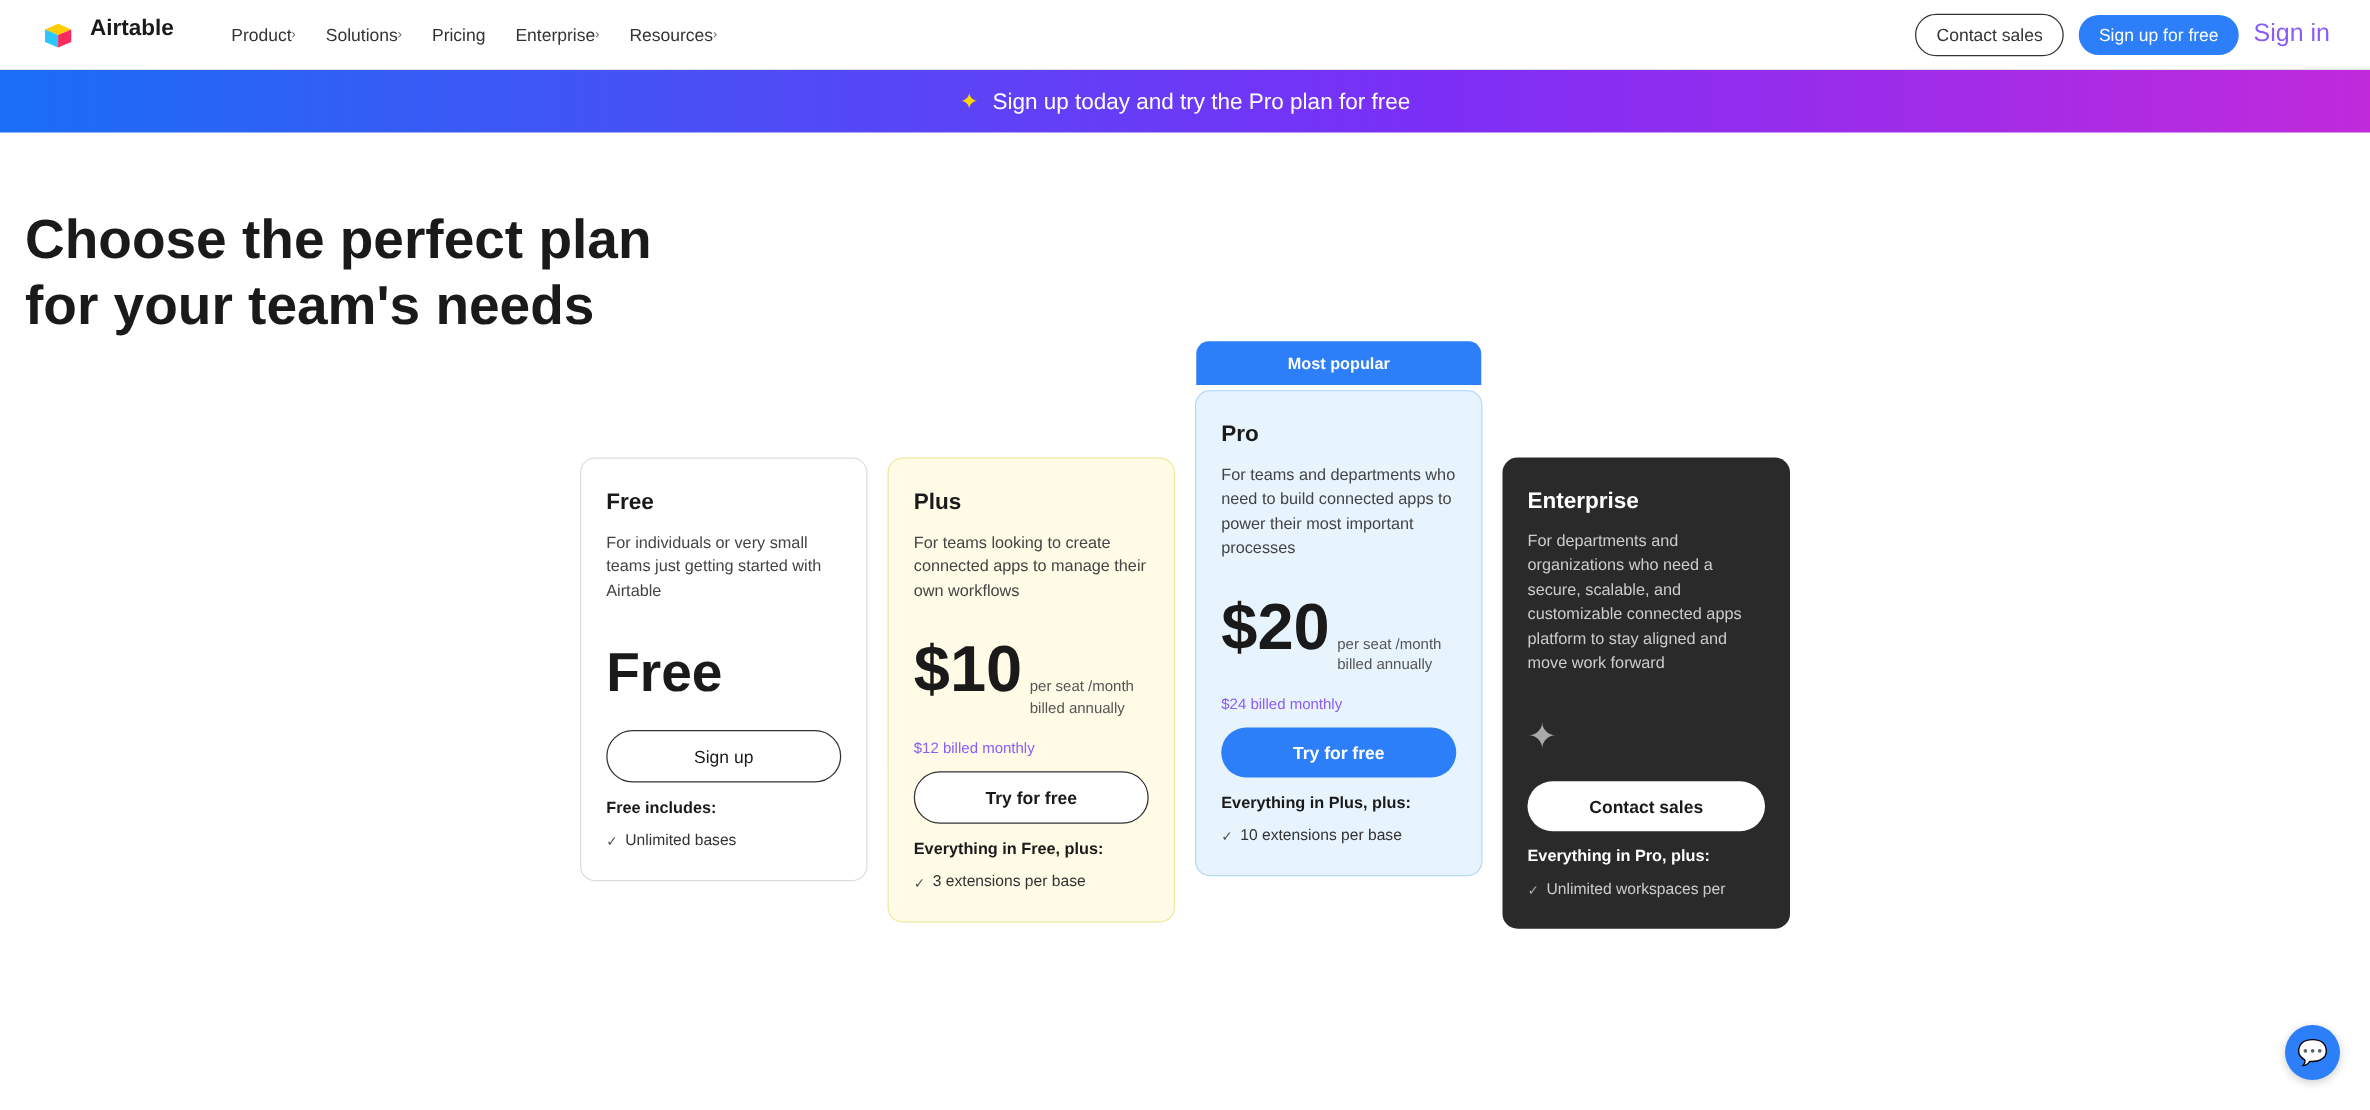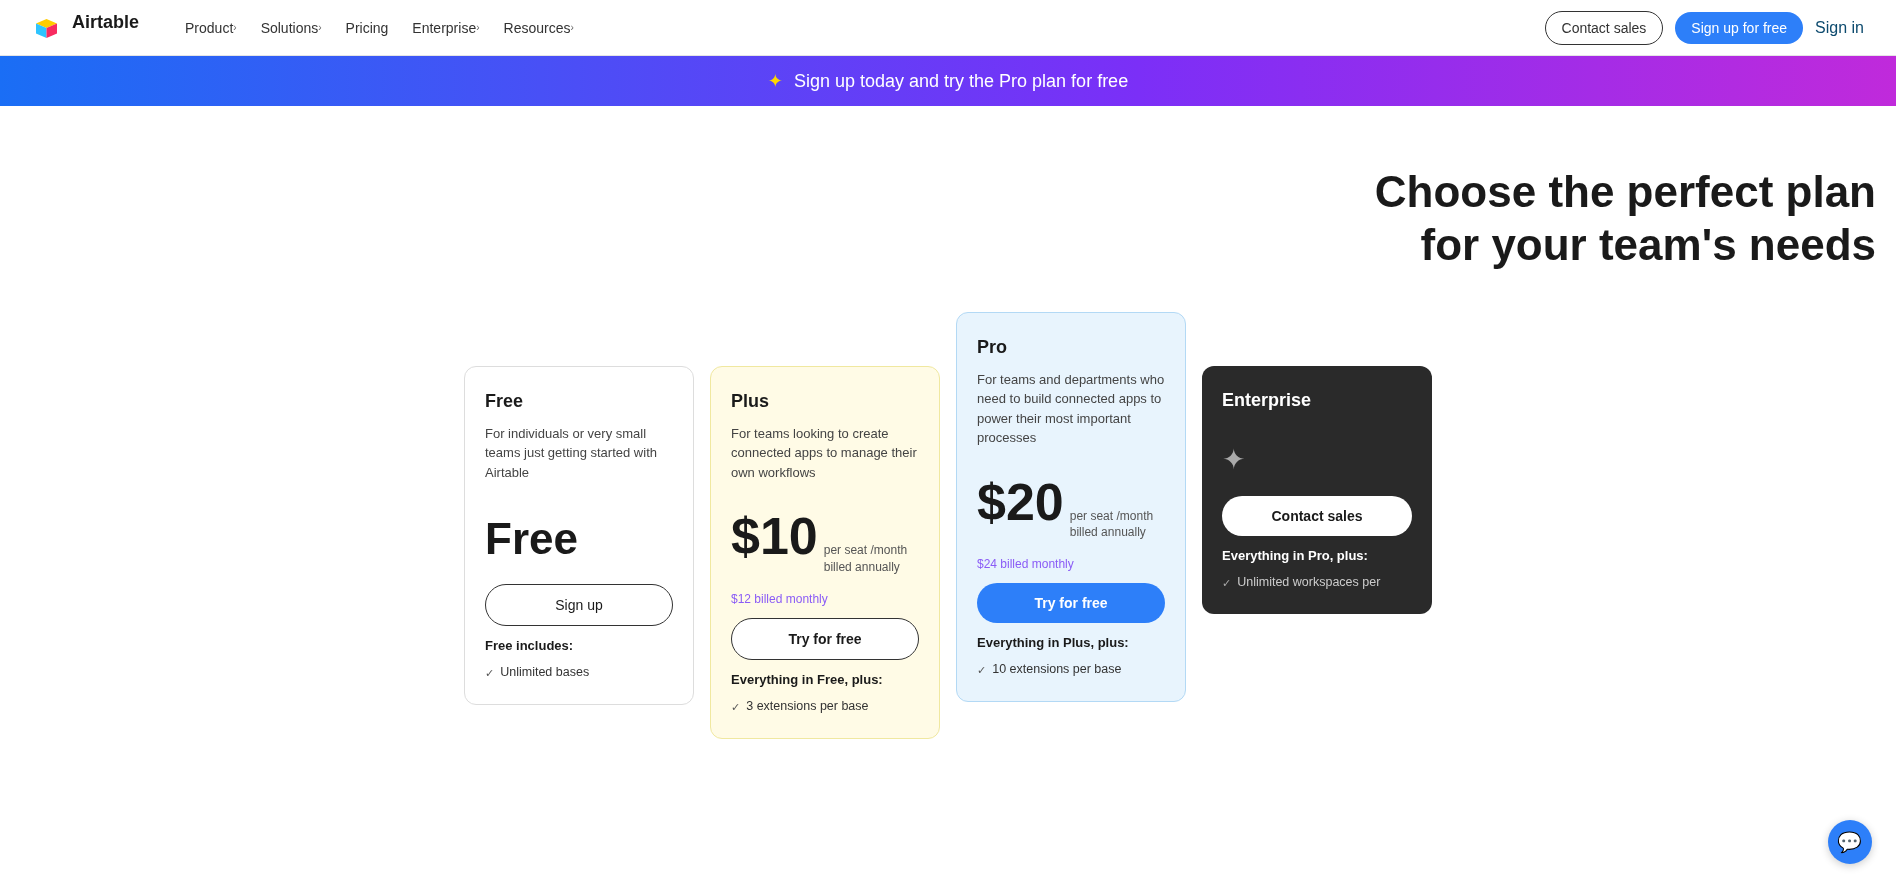--- a/index.html
+++ b/index.html
@@ -22,32 +22,32 @@
     .nav-chevron { font-size: 10px; color: #666; }
     .nav-actions { display: flex; align-items: center; gap: 12px; }
     .btn-contact-sales {
       padding: 8px 16px; border: 1px solid #333; border-radius: 20px;
       font-size: 14px; background: #fff; cursor: pointer; color: #333;
     }
     .btn-signup-free {
       padding: 8px 16px; border-radius: 20px;
       font-size: 14px; background: #2d7ff9; color: #fff; border: none; cursor: pointer;
     }
-    .nav-signin { font-size: 16px; color: #0c4a6e; cursor: pointer; text-align: right; }
+    .nav-signin { font-size: 20px; color: #8b5cf6; cursor: pointer; text-align: right; }
 
     
     .banner {
       background: linear-gradient(90deg, #1a6ef5 0%, #7b2ff7 60%, #c02adb 100%);
       text-align: center; padding: 14px;
       color: #fff; font-size: 18px; font-weight: 500;
     }
     .banner-star { color: #ffd700; margin-right: 6px; }
 
     
-    .hero { text-align: right; padding: 60px 20px 40px; }
+    .hero { text-align: left; padding: 60px 20px 40px; }
     .hero-title { font-size: 44px; font-weight: 700; color: #1a1a1a; line-height: 1.2; }
 
     
     .pricing-section { display: flex; justify-content: center; gap: 0; padding: 0 40px 40px; }
     .pricing-cards { display: flex; gap: 16px; align-items: flex-start; }
 
     .card {
       width: 230px; border-radius: 12px; padding: 24px 20px;
       display: flex; flex-direction: column; gap: 12px;
       position: relative;
@@ -198,37 +198,39 @@
       <div class="price-monthly">$12 billed monthly</div>
       <button class="btn-try-free-yellow">Try for free</button>
       <div class="includes-label">Everything in Free, plus:</div>
       <div class="feature-item">
         <span class="check-icon">✓</span>
         <span>3 extensions per base</span>
       </div>
     </div>
 
     <div class="card card-pro" style="position:relative;">
+      <div class="most-popular-badge">Most popular</div>
       <div class="card-title">Pro</div>
       <div class="card-desc">For teams and departments who need to build connected apps to power their most important processes</div>
       <div class="card-price-container">
         <span class="price-big">$20</span>
         <span class="price-meta">per seat /month<br>billed annually</span>
       </div>
       <div class="price-monthly">$24 billed monthly</div>
       <button class="btn-try-free-blue">Try for free</button>
       <div class="includes-label">Everything in Plus, plus:</div>
       <div class="feature-item">
         <span class="check-icon">✓</span>
         <span>10 extensions per base</span>
       </div>
     </div>
 
     <div class="card card-enterprise">
       <div class="card-title">Enterprise</div>
+      <div class="card-desc">For departments and organizations who need a secure, scalable, and customizable connected apps platform to stay aligned and move work forward</div>
       <div style="margin: 20px 0 8px;">
         <span class="sparkle-icon">✦</span>
       </div>
       <button class="btn-contact-enterprise">Contact sales</button>
       <div class="includes-label">Everything in Pro, plus:</div>
       <div class="feature-item">
         <span class="check-icon">✓</span>
         <span>Unlimited workspaces per</span>
       </div>
     </div>

